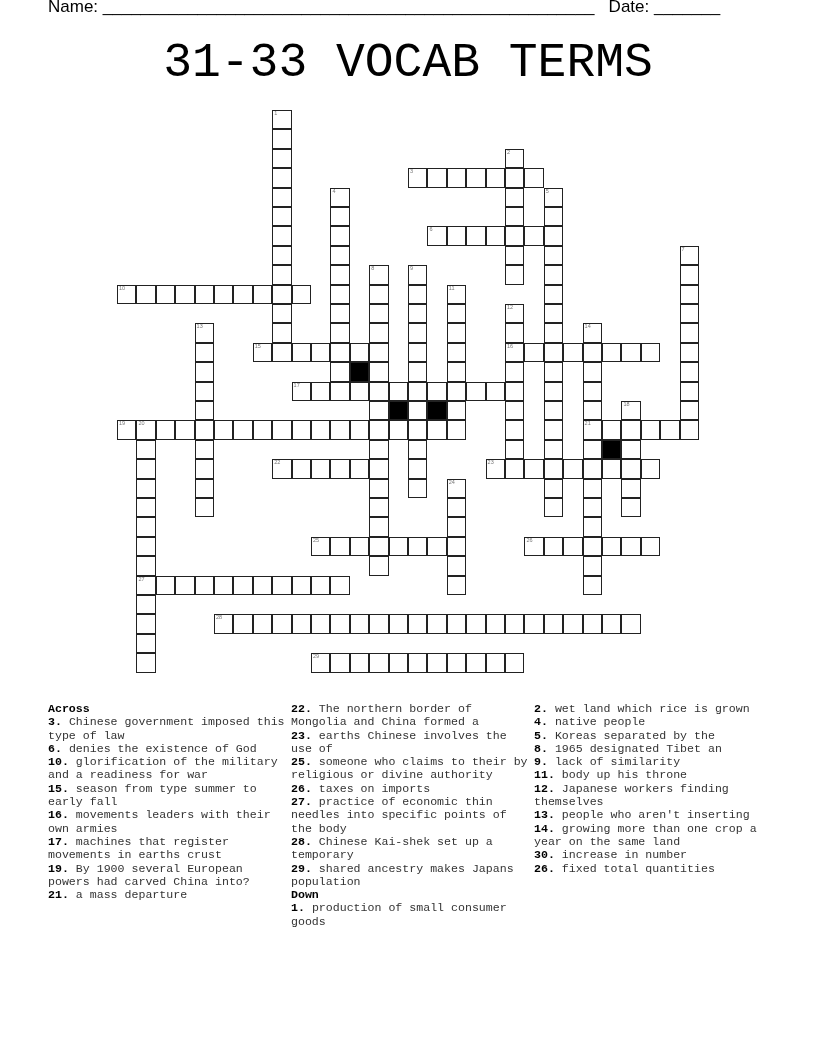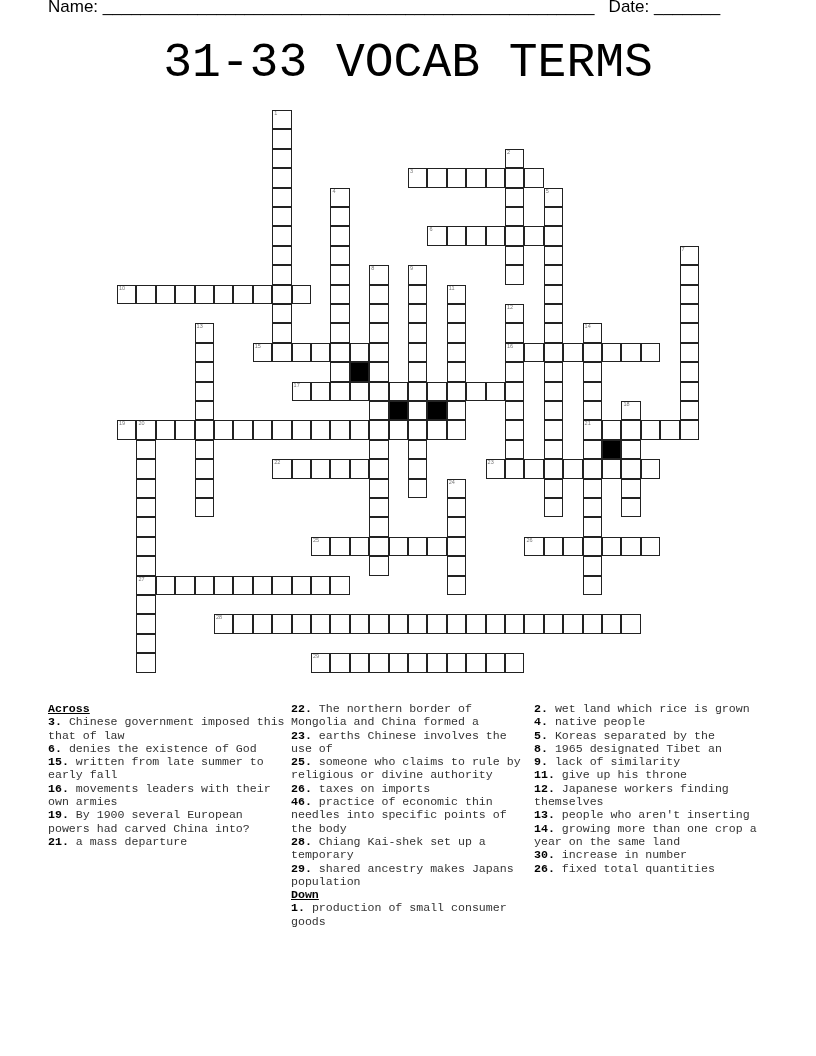--- a/index.html
+++ b/index.html
@@ -4,21 +4,21 @@
   <style>
     html, body { margin:0; padding:0; background:#fff; }
     body { width:816px; height:1056px; position:relative; overflow:hidden; }
     .header-line { position:absolute; top:-3px; left:48px; font-family:"Liberation Sans", sans-serif; font-size:17px; color:#000; white-space:pre; }
     .title { position:absolute; top:36px; left:0; width:816px; text-align:center; font-family:"Liberation Mono", monospace; font-size:48px; color:#000; letter-spacing:0px; }
     .grid { position:absolute; left:117px; top:110px; width:600px; height:570px; }
     .cell { position:absolute; width:19.4px; height:19.4px; box-sizing:border-box; border:1px solid #222; background:#fff; }
     .cell.black { background:#000; }
     .cell .num { position:absolute; left:1px; top:0px; font-family:"Liberation Sans", sans-serif; font-size:5.5px; color:#777; line-height:1; }
     .clues { position:absolute; top:702px; font-family:"Liberation Mono", monospace; font-size:11.6px; color:#333; line-height:13.3px; }
-    .clues .hdr { font-weight:bold; text-decoration:underline; color:#000; }
+    .clues .hdr { font-weight:bold; color:#000; }
     .clues .clue b { color:#000; }
     .col1 { left:48px; width:238px; }
     .col2 { left:291px; width:238px; }
     .col3 { left:534px; width:250px; }
   </style>
 </head>
 <body>
 
 <div class="header-line"><span>Name: ____________________________________________________</span>   <span>Date: _______</span></div>
 
@@ -354,50 +354,52 @@
     <div class="cell" style="left: 388px; top: 543.2px;"></div>
     <div class="cell black" style="left: 232.8px; top: 252.2px;"></div>
     <div class="cell black" style="left: 271.6px; top: 291px;"></div>
     <div class="cell black" style="left: 310.4px; top: 291px;"></div>
     <div class="cell black" style="left: 485px; top: 329.8px;"></div>
   </div>
 
 <div class="clues col1">
   <div class="hdr">Across</div>
   <div id="across-a">
-      <div class="clue"><b>3.</b><span> Chinese government imposed this that of law</span></div>
+      <div class="clue"><b>3.</b><span> Chinese government imposed this type of law</span></div>
       <div class="clue"><b>6.</b><span> denies the existence of God</span></div>
-      <div class="clue"><b>15.</b><span> written from late summer to early fall</span></div>
+      <div class="clue"><b>10.</b><span> glorification of the military and a readiness for war</span></div>
+      <div class="clue"><b>15.</b><span> season from type summer to early fall</span></div>
       <div class="clue"><b>16.</b><span> movements leaders with their own armies</span></div>
+      <div class="clue"><b>17.</b><span> machines that register movements in earths crust</span></div>
       <div class="clue"><b>19.</b><span> By 1900 several European powers had carved China into?</span></div>
       <div class="clue"><b>21.</b><span> a mass departure</span></div>
     </div>
 </div>
 <div class="clues col2">
   <div id="across-b">
       <div class="clue"><b>22.</b><span> The northern border of Mongolia and China formed a</span></div>
       <div class="clue"><b>23.</b><span> earths Chinese involves the use of</span></div>
-      <div class="clue"><b>25.</b><span> someone who claims to rule by religious or divine authority</span></div>
+      <div class="clue"><b>25.</b><span> someone who claims to their by religious or divine authority</span></div>
       <div class="clue"><b>26.</b><span> taxes on imports</span></div>
-      <div class="clue"><b>46.</b><span> practice of economic thin needles into specific points of the body</span></div>
-      <div class="clue"><b>28.</b><span> Chiang Kai-shek set up a temporary</span></div>
+      <div class="clue"><b>27.</b><span> practice of economic thin needles into specific points of the body</span></div>
+      <div class="clue"><b>28.</b><span> Chinese Kai-shek set up a temporary</span></div>
       <div class="clue"><b>29.</b><span> shared ancestry makes Japans population</span></div>
     </div>
   <div class="hdr">Down</div>
   <div id="down-a">
       <div class="clue"><b>1.</b><span> production of small consumer goods</span></div>
     </div>
 </div>
 <div class="clues col3">
   <div id="down-b">
       <div class="clue"><b>2.</b><span> wet land which rice is grown</span></div>
       <div class="clue"><b>4.</b><span> native people</span></div>
       <div class="clue"><b>5.</b><span> Koreas separated by the</span></div>
       <div class="clue"><b>8.</b><span> 1965 designated Tibet an</span></div>
       <div class="clue"><b>9.</b><span> lack of similarity</span></div>
-      <div class="clue"><b>11.</b><span> give up his throne</span></div>
+      <div class="clue"><b>11.</b><span> body up his throne</span></div>
       <div class="clue"><b>12.</b><span> Japanese workers finding themselves</span></div>
       <div class="clue"><b>13.</b><span> people who aren't inserting</span></div>
       <div class="clue"><b>14.</b><span> growing more than one crop a year on the same land</span></div>
       <div class="clue"><b>30.</b><span> increase in number</span></div>
       <div class="clue"><b>26.</b><span> fixed total quantities</span></div>
     </div>
 </div>
 
 </body></html>

